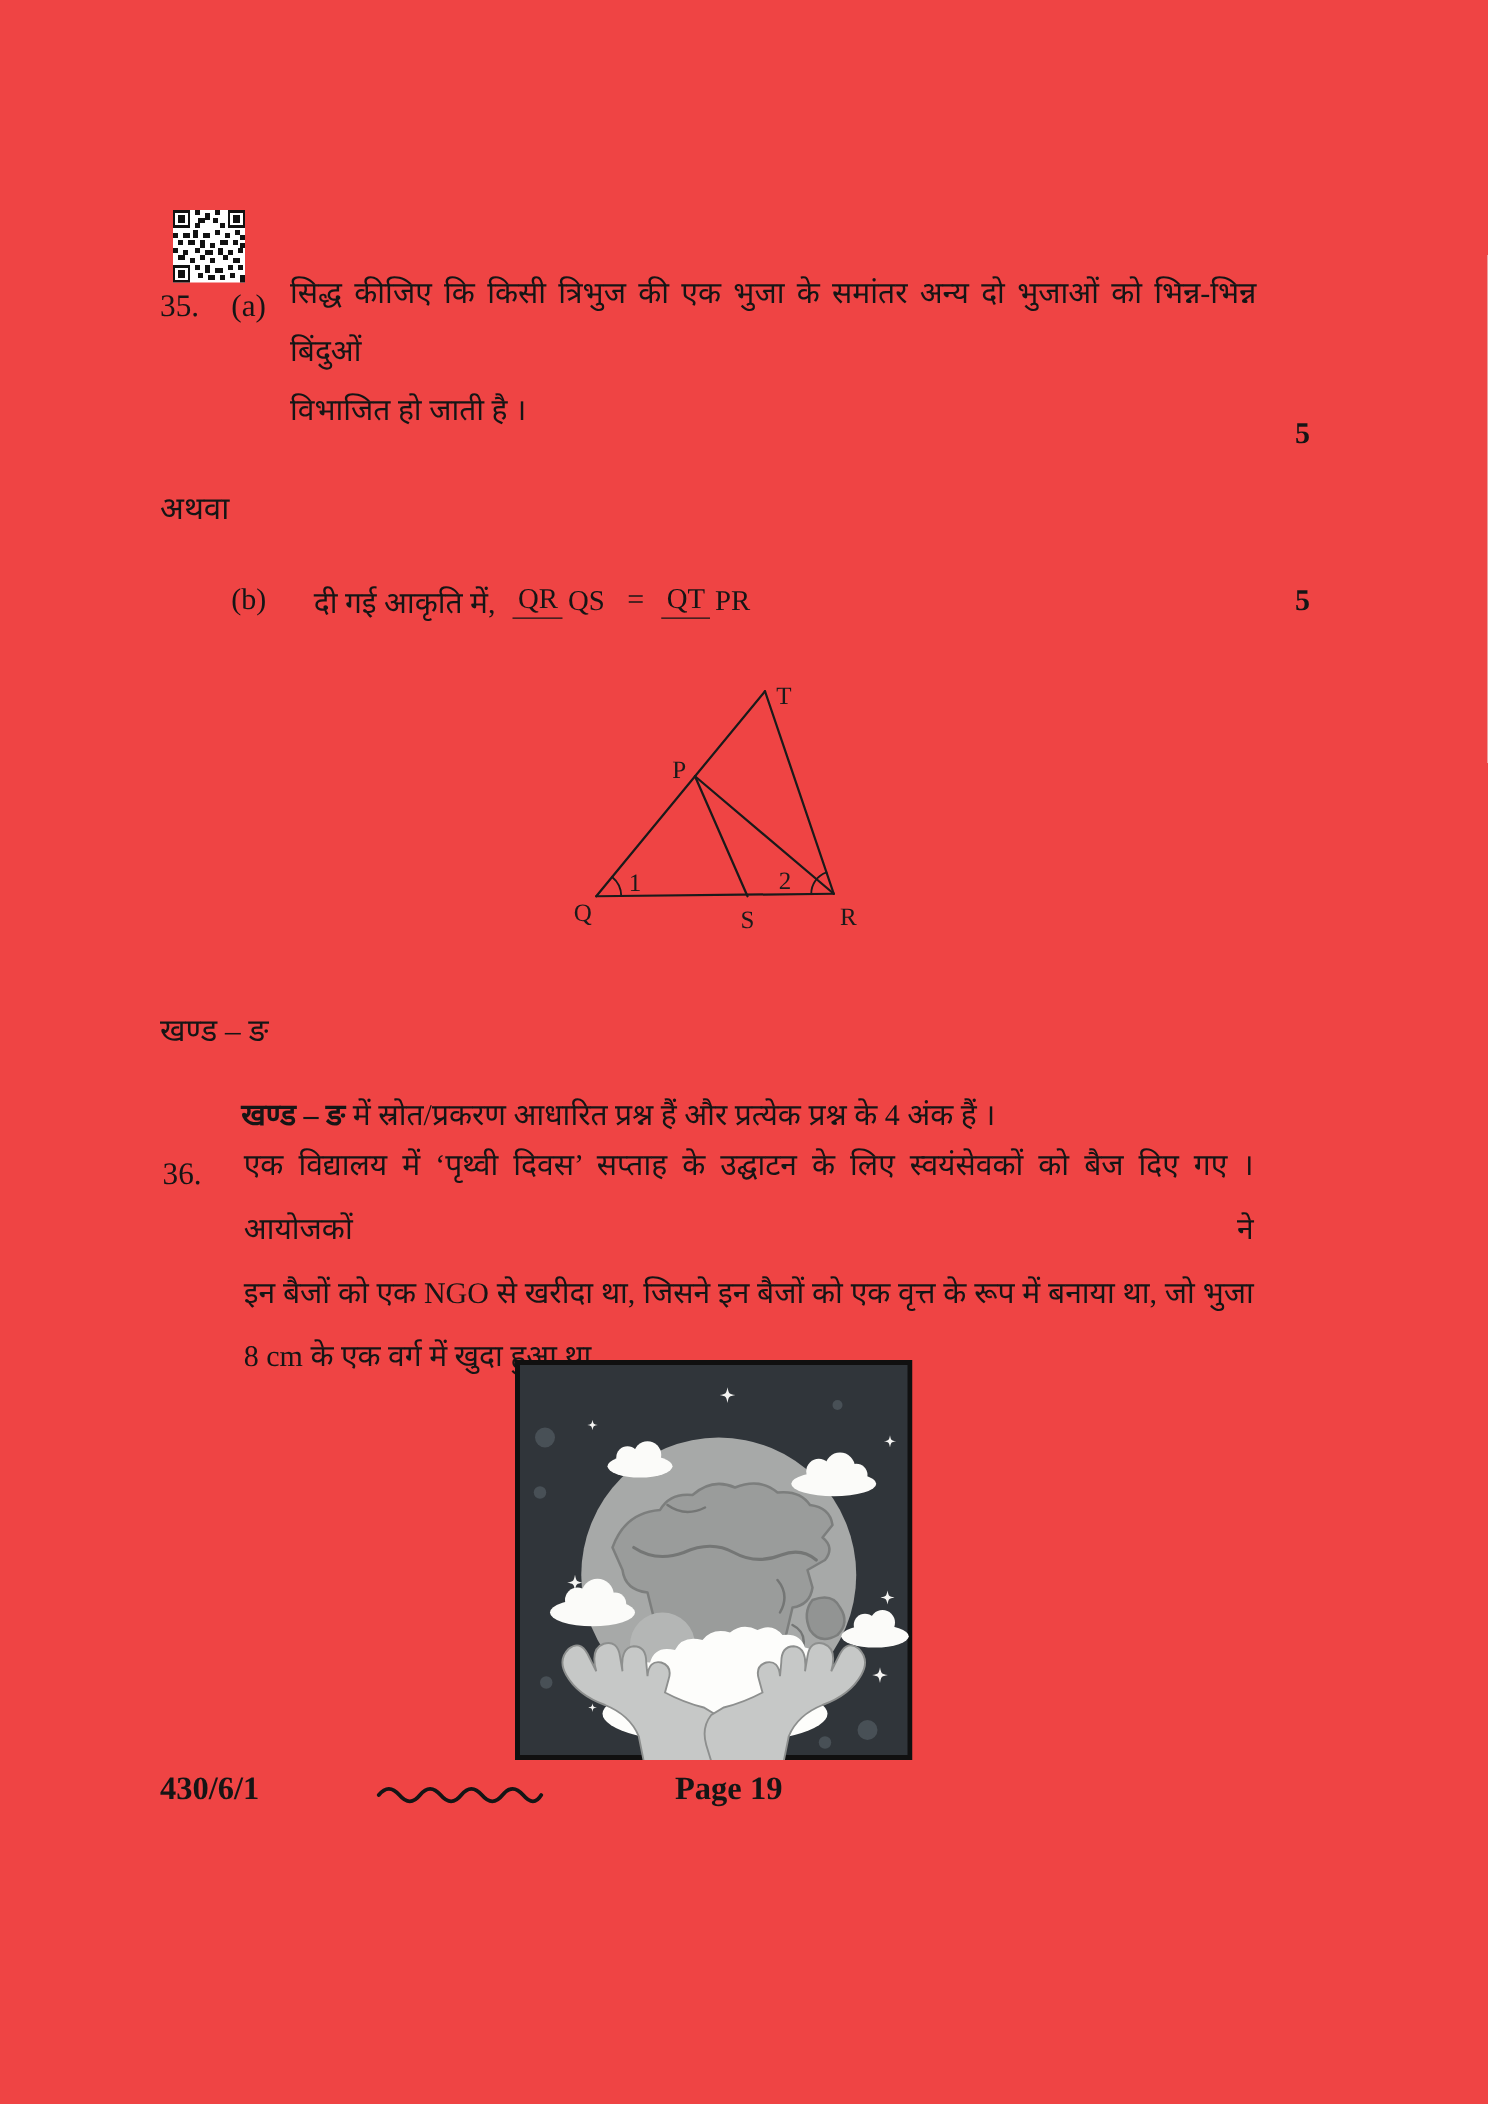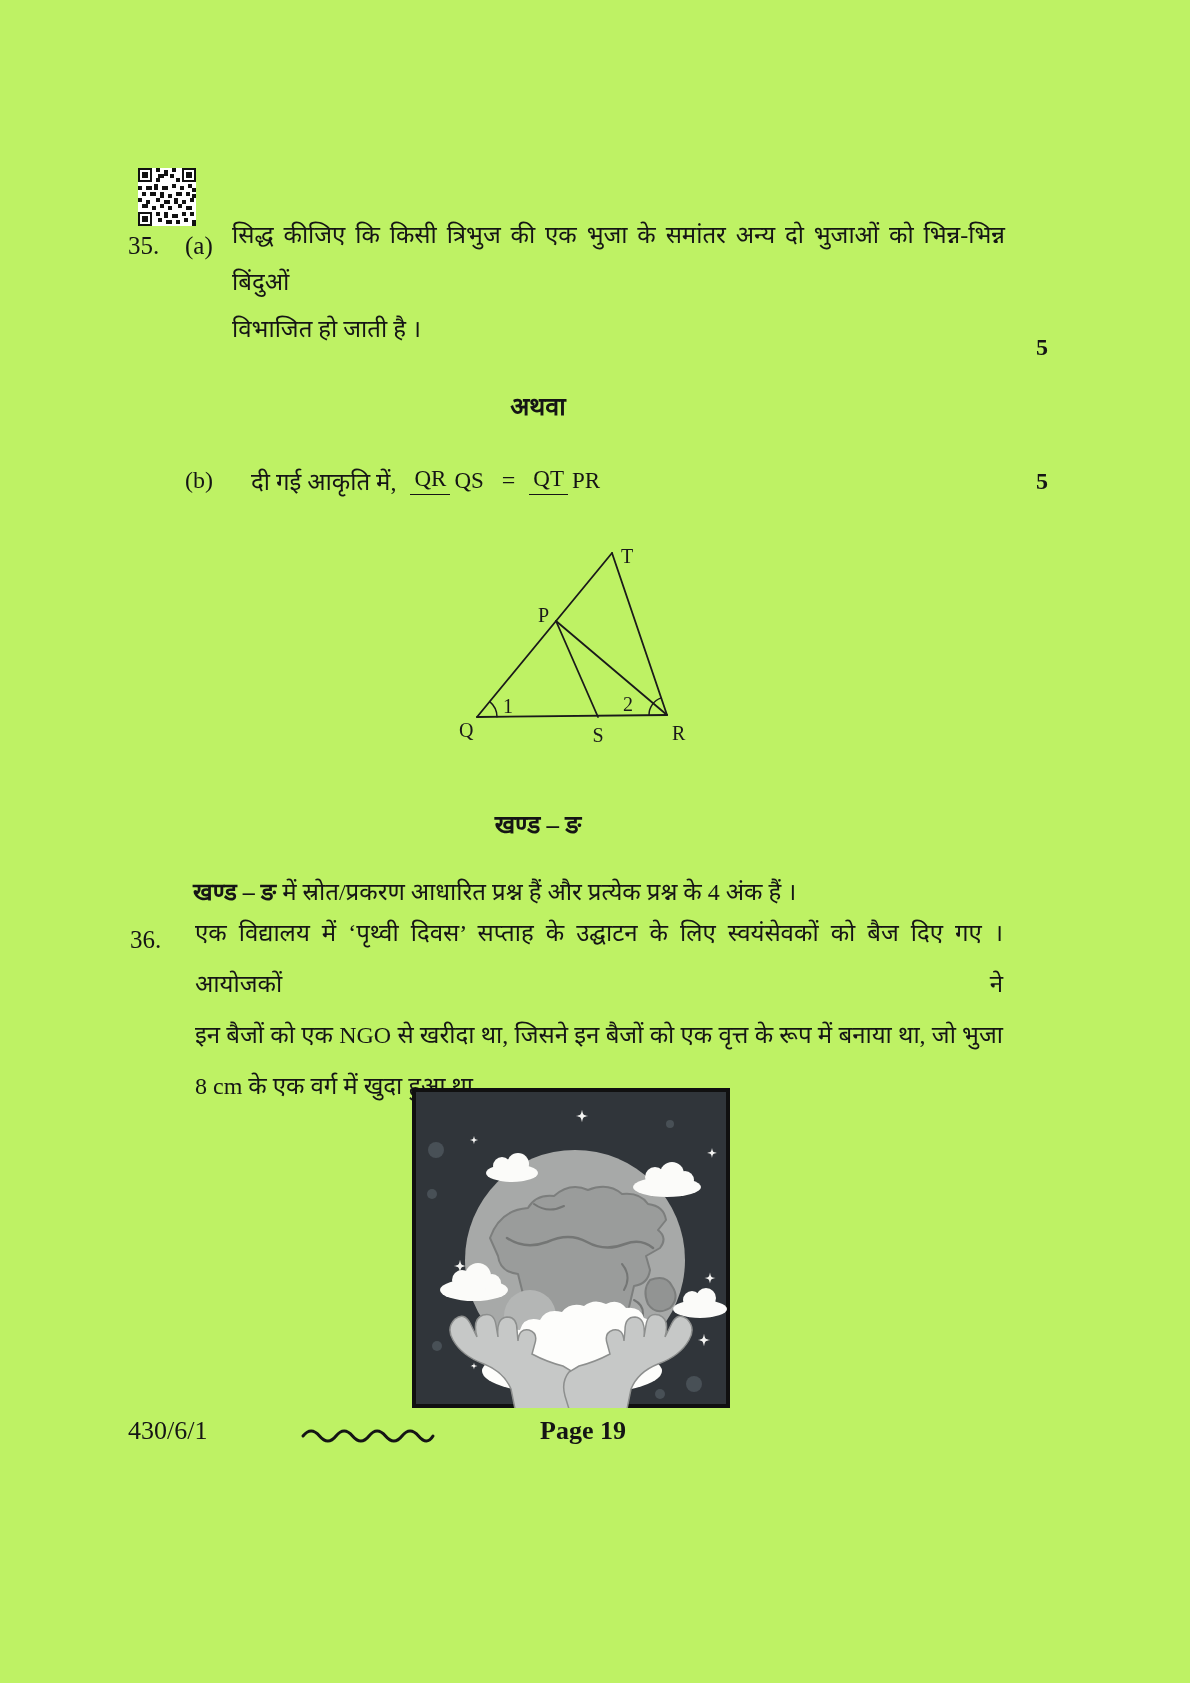--- a/index.html
+++ b/index.html
@@ -1,38 +1,38 @@
 <!DOCTYPE html>
 <html><head>
 <meta charset="utf-8">
 <style>
   html,body{margin:0;padding:0;background:#e8e8e8;}
   .page{
     position:relative;
     width:1190px;height:1683px;
     margin:0 auto;
-    background:#bef264;
+    background:#ef4444;
     font-family:"Liberation Serif","DejaVu Serif",serif;
     color:#151515;
     overflow:hidden;
   }
   .abs{position:absolute;}
   .qnum{font-size:25px;}
   .qtext{font-size:24px;line-height:47px;}
   .just{text-align:justify;text-align-last:justify;}
   .marks{font-size:24px;font-weight:bold;}
-  .center-head{font-size:25px;font-weight:bold;text-align:center;}
+  .center-head{font-size:25px;font-weight:normal;text-align:left;}
   .note{font-size:24px;}
   .note b{font-weight:bold;}
   .brow{display:flex;align-items:center;gap:10px;font-size:24px;}
   .frac{display:inline-flex;flex-direction:row;align-items:center;font-size:23px;line-height:1.18;margin:0 4px;}
   .frac .num{border-bottom:1.6px solid #151515;padding:0 4px 1px 4px;}
   .frac .den{padding:1px 4px 0 4px;}
   .fig-svg text{font-family:"Liberation Serif","DejaVu Serif",serif;}
-  .footer-code{font-size:26px;font-weight:normal;}
+  .footer-code{font-size:26px;font-weight:bold;}
   .footer-page{font-size:26px;font-weight:bold;}
 </style>
 </head>
 <body>
 
 <div class="page">
 
   <svg class="abs" style="left:138px;top:168px;" width="58" height="58" viewBox="0 0 29 29" shape-rendering="crispEdges">
     <rect x="0" y="0" width="29" height="29" fill="#ffffff"></rect>
     <g fill="#111111">

